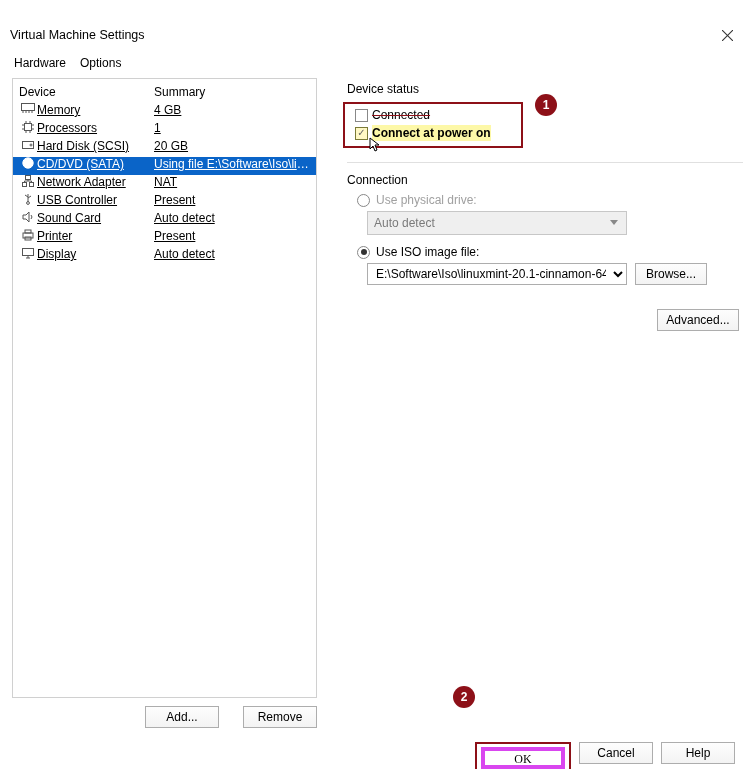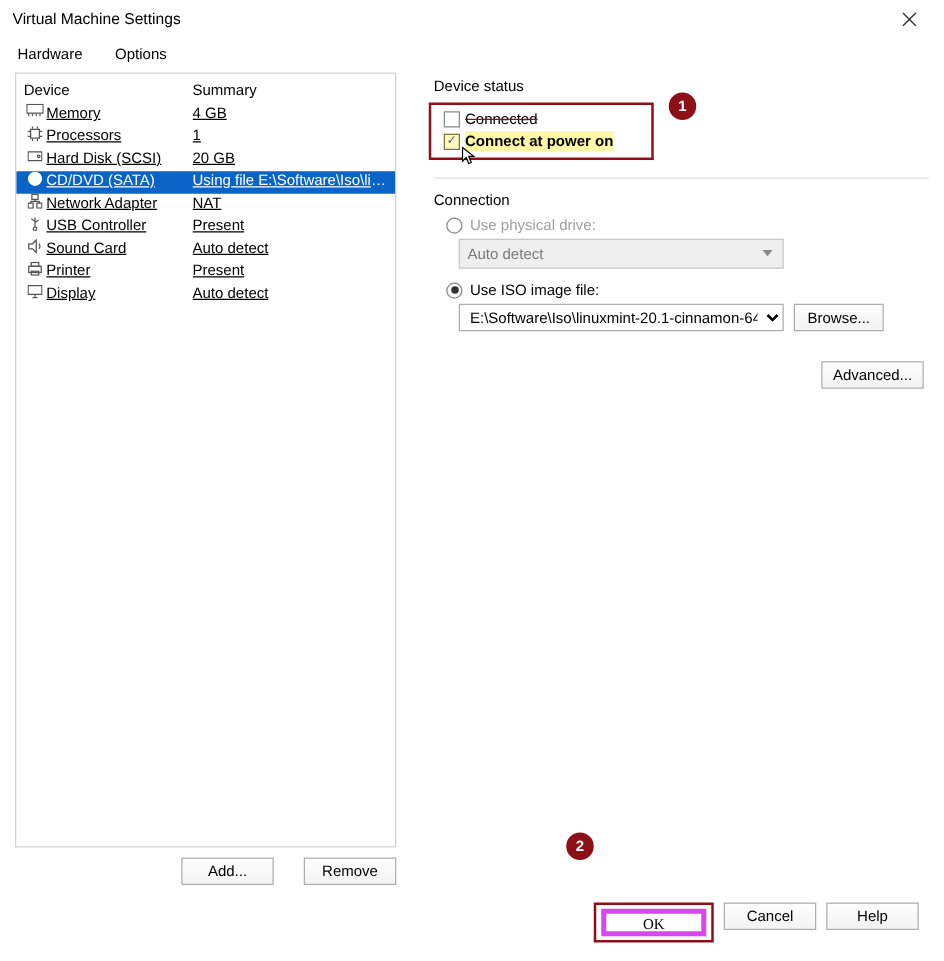--- a/index.html
+++ b/index.html
@@ -1,29 +1,29 @@
 <!DOCTYPE html>
 <html><head>
 <meta charset="utf-8">
 <style>
   * { box-sizing: border-box; font-family: "Segoe UI", Tahoma, sans-serif; }
   html, body { margin:0; padding:0; }
   body { width:755px; height:769px; background:#fff; font-size:12px; color:#000; }
 
   
-  .titlebar { display:flex; align-items:center; justify-content:space-between; height:30px; padding:0 8px 0 10px; }
+  .titlebar { display:flex; align-items:center; justify-content:space-between; height:30px; padding:0 8px 0 10px;margin-top:20px; }
   .titlebar .title { font-size:12.5px; }
   .titlebar .close { width:40px; height:26px; display:flex; align-items:center; justify-content:center; font-size:14px; }
   .titlebar .close svg { stroke:#333; }
 
   
   .content { padding:0 12px 12px 12px; }
 
   
-  .tabs { display:flex; gap:26px; padding:6px 2px 8px 2px; }
+  .tabs { display:flex; gap:14px; padding:6px 2px 8px 2px; }
   .tab { font-size:12px; cursor:default; }
 
   
   .main { display:flex; align-items:stretch; gap:30px; }
 
   
   .left { width:305px; display:flex; flex-direction:column; }
   .device-list {
     border:1px solid #d0d0d0;
     flex:0 0 620px;

